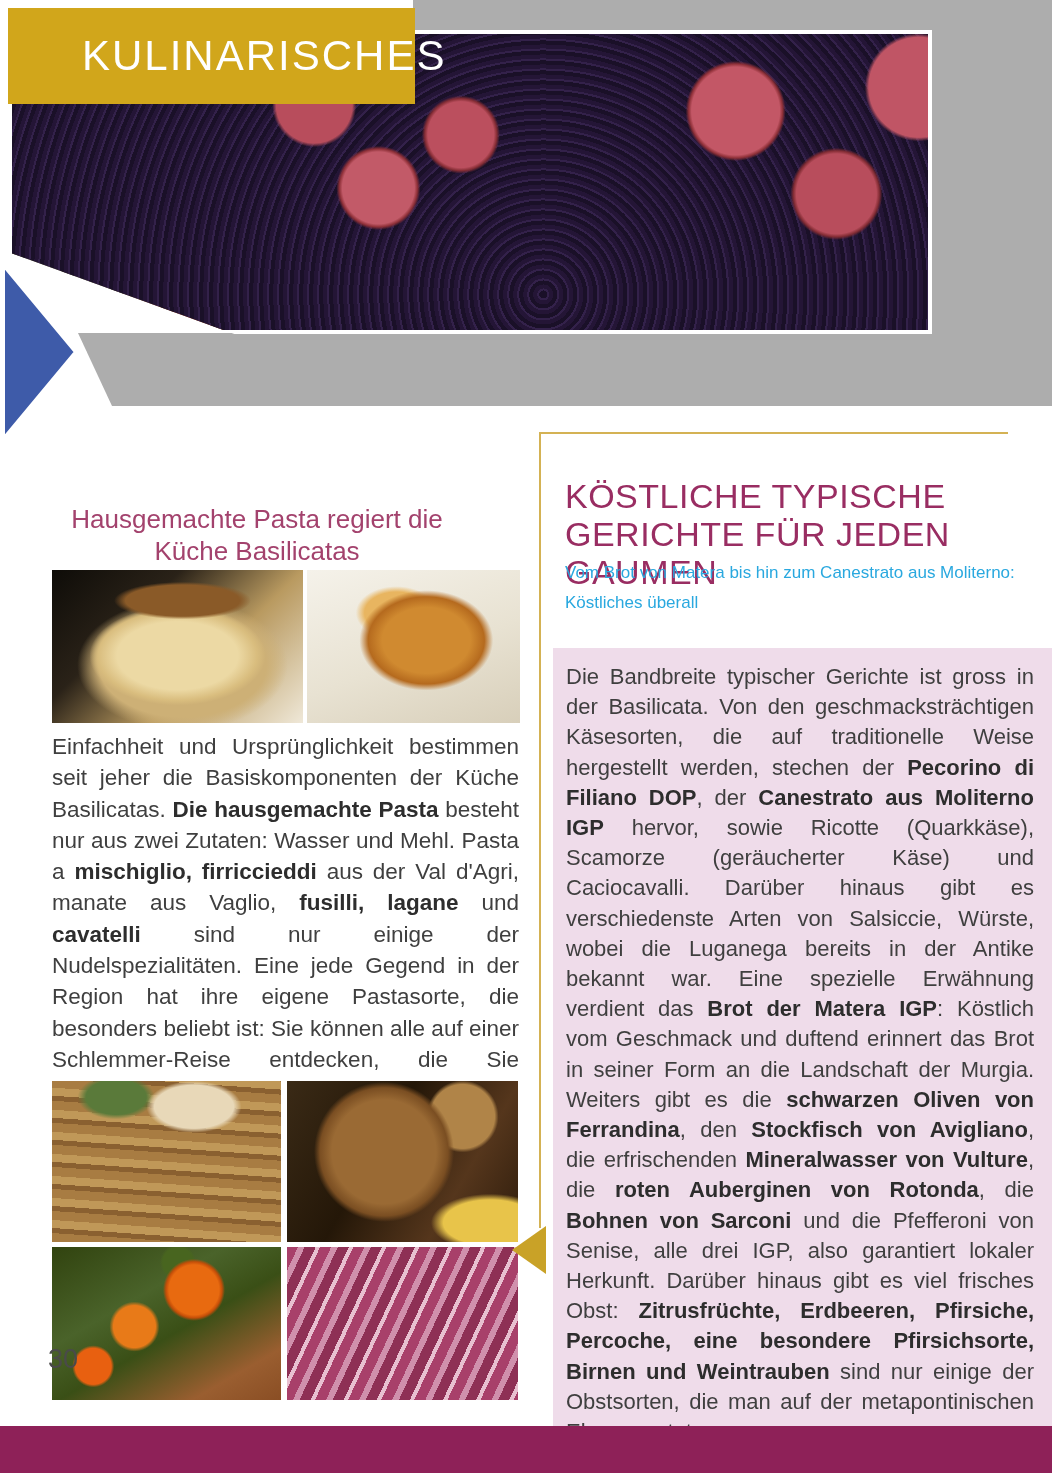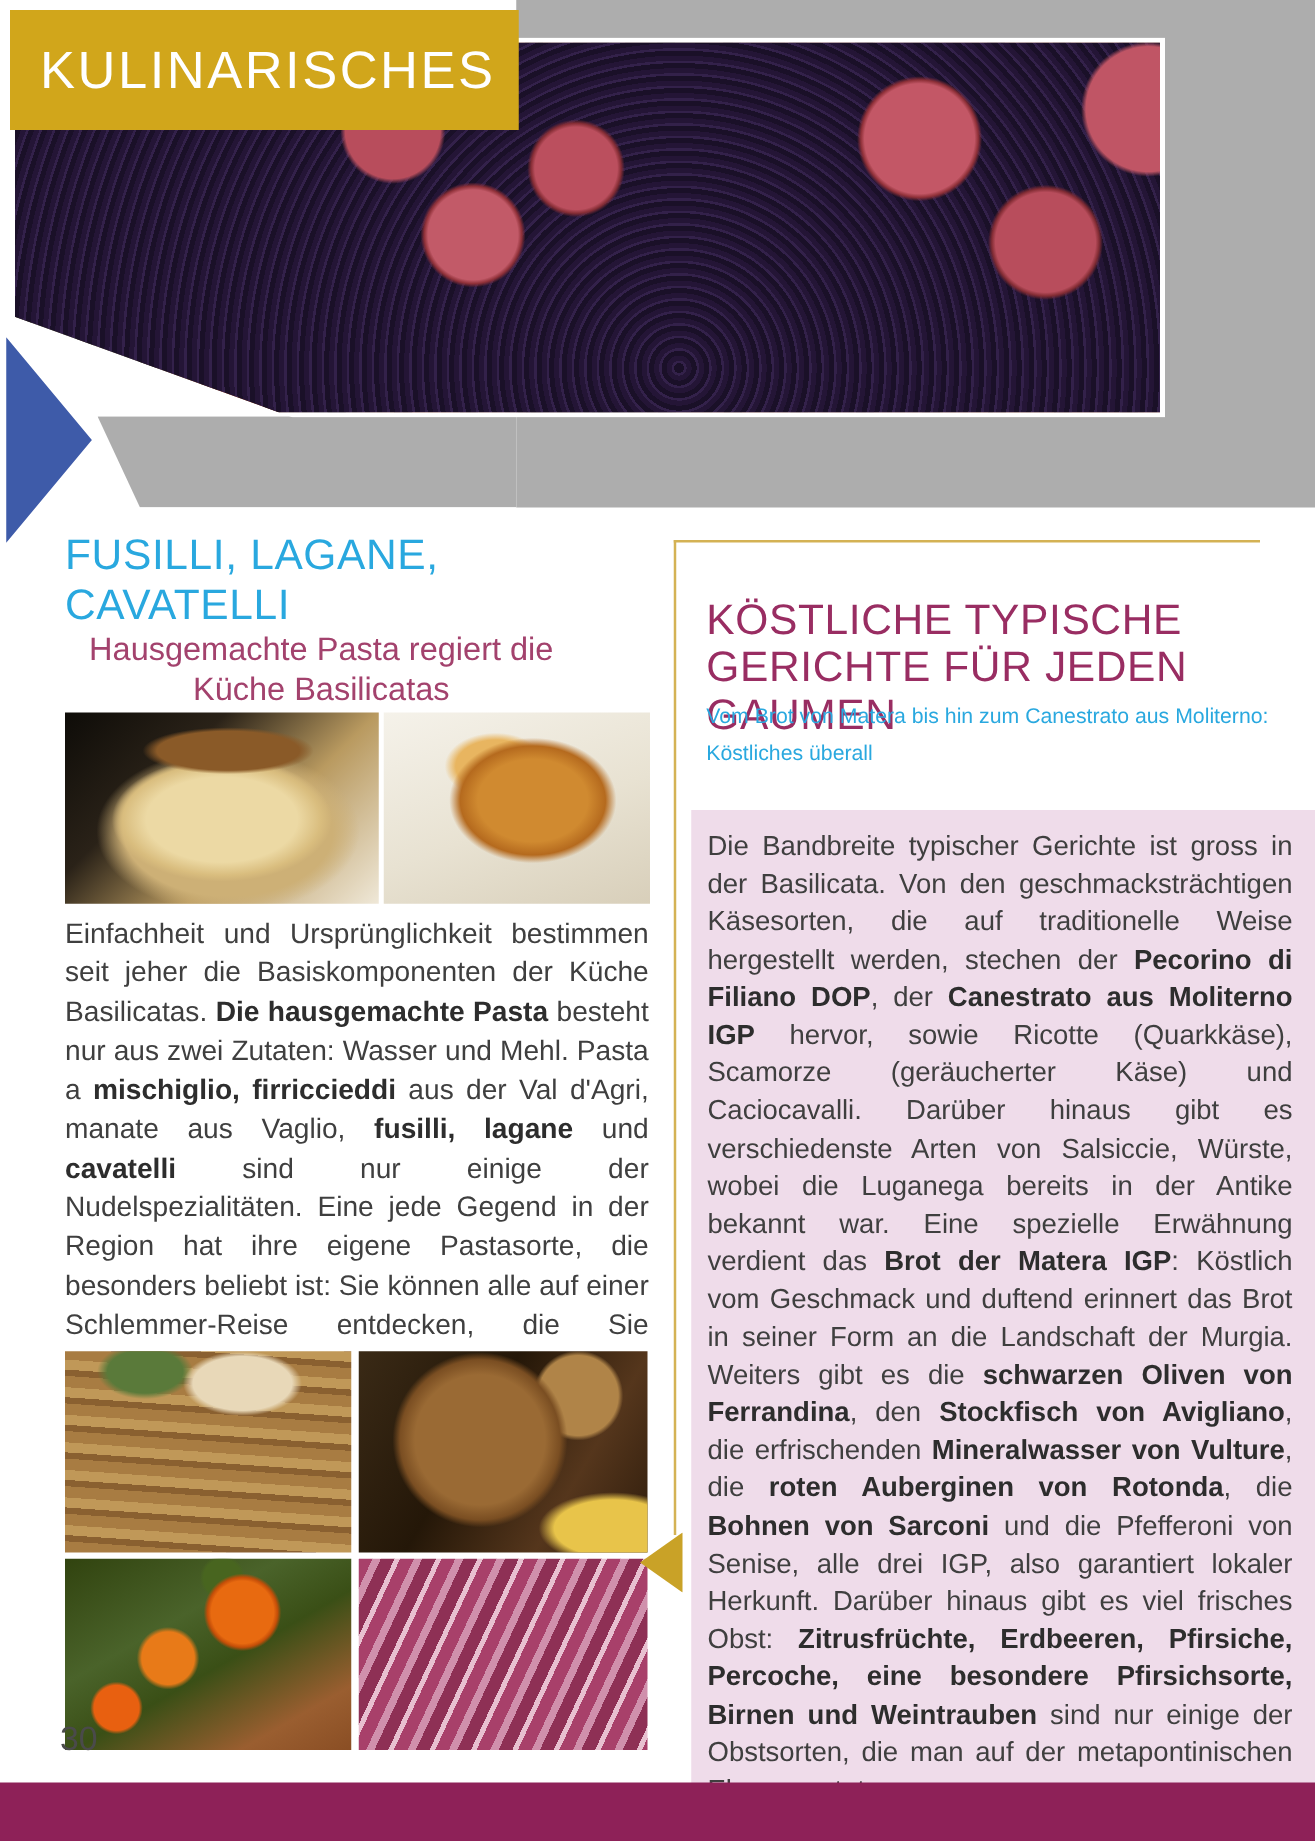--- a/index.html
+++ b/index.html
@@ -22,21 +22,21 @@
           radial-gradient(circle 40px at 49% 34%, #bb4f5e 0 33px, #852d35 36px, transparent 39px),
           radial-gradient(circle 58px at 99% 18%, #c05565 0 50px, transparent 54px),
           radial-gradient(circle 46px at 33% 24%, #b84d5c 0 38px, transparent 42px),
           repeating-radial-gradient(circle at 58% 88%, #1a1028 0 4px, #33214a 4px 6px, #241536 6px 10px),
           repeating-linear-gradient(100deg, transparent 0 38px, rgba(20,10,5,.55) 38px 52px),
           linear-gradient(100deg,#7a7a44 0%,#8f8f55 9%,#6b6136 15%,#d24e10 23%,#2a1608 31%,
             #e05a10 39%,#7a2a1a 47%,#38160c 55%,#c84a20 65%,#8e2a20 75%,#d2500e 86%,#b23a18 100%);}
 
   
   .banner{position:absolute;left:8px;top:8px;width:407px;height:96px;background:#d1a61b;}
-  .banner h1{margin:0;padding-left:24px;line-height:96px;font-size:42px;font-weight:400;
+  .banner h1{margin:0;padding-left:74px;line-height:96px;font-size:42px;font-weight:400;
         letter-spacing:2px;color:#ffffff;}
 
   
   .tri-blue{position:absolute;left:0;top:240px;}
 
   
   .l-title{position:absolute;left:52px;top:424px;width:350px;font-size:34px;line-height:40px;
         color:#29a8df;letter-spacing:.5px;font-weight:400;}
   .l-sub{position:absolute;left:52px;top:503px;width:410px;font-size:26px;line-height:32px;
         color:#a3426d;font-weight:400;text-align:center;}
@@ -71,21 +71,21 @@
         background:
           radial-gradient(circle 30px at 62% 28%, #e86a10 0 25px, #c44e08 28px, transparent 31px),
           radial-gradient(circle 26px at 36% 52%, #e87a18 0 21px, transparent 25px),
           radial-gradient(circle 22px at 18% 78%, #e86010 0 18px, transparent 21px),
           radial-gradient(circle 18px at 55% 10%, #48651f 0 15px, transparent 18px),
           linear-gradient(150deg,#31430f 0%,#4a632a 35%,#3a4f16 55%,#9a5e30 82%,#8a4e24 100%);}
   .p-beans{left:287px;top:1247px;width:231px;height:153px;
         background:repeating-linear-gradient(115deg,#a8406a 0 10px,#d090ac 10px 16px,
           #8e3055 16px 26px,#e8c0d0 26px 30px);}
 
-  .pagenum{position:absolute;left:48px;top:1376px;font-size:27px;color:#4a4a4a;}
+  .pagenum{position:absolute;left:48px;top:1344px;font-size:27px;color:#4a4a4a;}
 
   
   .rule-h{position:absolute;left:539px;top:432px;width:469px;height:2px;background:#d4b254;}
   .rule-v{position:absolute;left:539px;top:432px;width:2px;height:796px;background:#d4b254;}
   .tri-gold{position:absolute;left:512px;top:1226px;}
   .r-title{position:absolute;left:565px;top:446px;width:395px;font-size:34px;line-height:38px;
         color:#992d62;letter-spacing:.5px;font-weight:400;margin-top:31px;}
   .r-sub{position:absolute;left:565px;top:558px;width:455px;font-size:17px;line-height:30px;
         color:#29a8df;font-weight:400;}
   .pink-panel{position:absolute;left:553px;top:648px;width:499px;height:779px;background:#efdcea;}
@@ -105,21 +105,20 @@
   <div class="hero photo"></div>
 
   <div class="banner">
     <h1>KULINARISCHES</h1>
   </div>
 
   <svg class="tri-blue" width="96" height="218" viewBox="0 0 96 218">
     <polygon points="0,16 80,112 0,208" fill="#3e5ba9" stroke="#ffffff" stroke-width="10"></polygon>
   </svg>
 
-  <div class="l-title">FUSILLI, LAGANE, CAVATELLI</div>
   <div class="l-sub">Hausgemachte Pasta regiert die Küche Basilicatas</div>
 
   <div class="photo p-pasta1"></div>
   <div class="photo p-pasta2"></div>
 
   <div class="l-body"><span>Einfachheit und Ursprünglichkeit bestimmen seit jeher die Basiskomponenten der Küche Basilicatas. </span><span class="b">Die hausgemachte Pasta</span><span> besteht nur aus zwei Zutaten: Wasser und Mehl. Pasta a </span><span class="b">mischiglio, firriccieddi</span><span> aus der Val d'Agri, manate aus Vaglio, </span><span class="b">fusilli, lagane</span><span> und </span><span class="b">cavatelli</span><span> sind nur einige der Nudelspezialitäten. Eine jede Gegend in der Region hat ihre eigene Pastasorte, die besonders beliebt ist: Sie können alle auf einer Schlemmer-Reise entdecken, die Sie sicherlich mehr als einmal unternehmen wollen.</span></div>
 
   <div class="photo p-basket"></div>
   <div class="photo p-bread"></div>
   <div class="photo p-tomato"></div>

